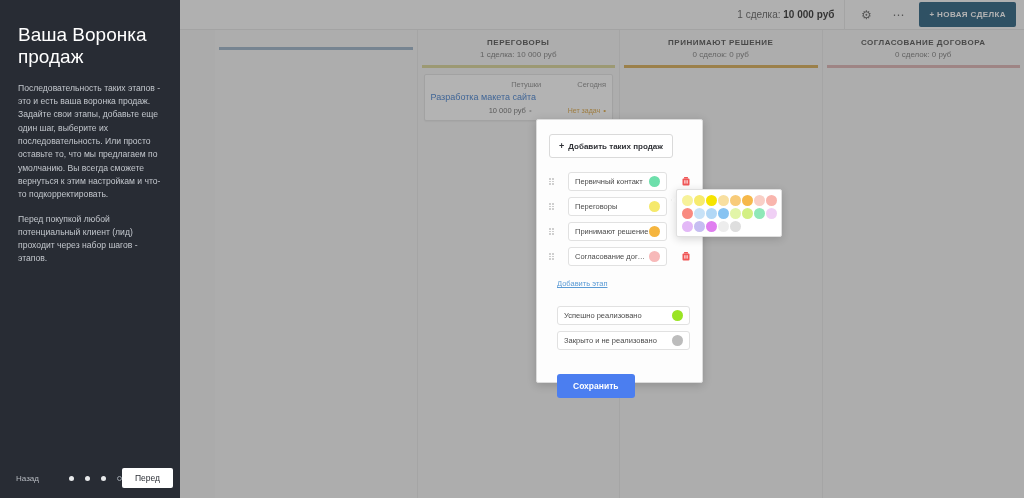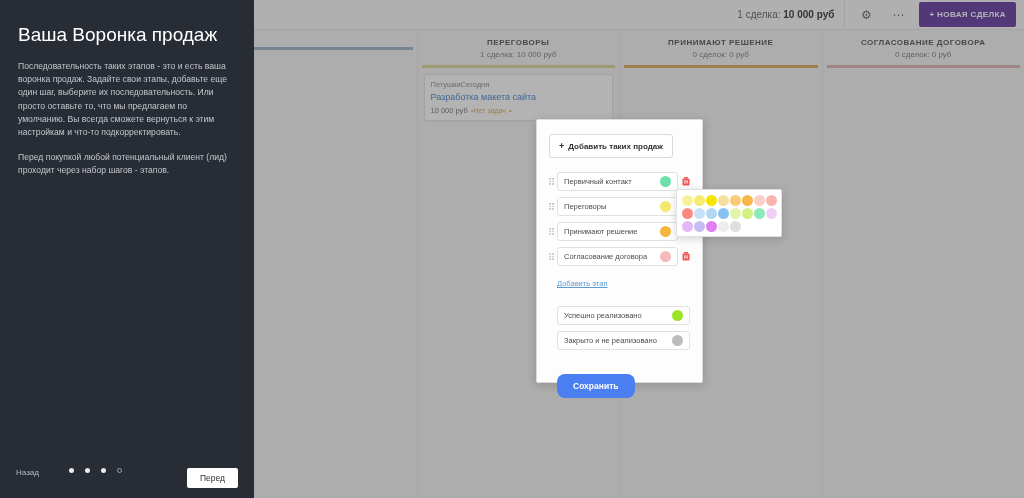--- a/index.html
+++ b/index.html
@@ -24,21 +24,21 @@
   .tb-sum { font-size: 10px; color: #4a4a4a; }
   .tb-sum b { font-weight: 700; color: #111; }
   .tb-div { width: 1px; height: 30px; background: #e4e4e4; }
   .tb-icon {
     width: 22px; height: 22px; display: flex;
     align-items: center; justify-content: center; color: #555;
   }
   .gear-glyph { font-size: 12px; line-height: 1; }
   .dots-glyph { font-size: 12px; letter-spacing: 0px; line-height: 1; }
   #new-deal-btn {
-    background: #4c1d95; color: #fff; border: none;
+    background: #0c4a6e; color: #fff; border: none;
     font-size: 8px; font-weight: 700; letter-spacing: .4px;
     padding: 8px 10px; border-radius: 2px; cursor: pointer;
     font-family: "Liberation Sans", sans-serif;
   }
 
   
   #pipeline {
     position: absolute; left: 215px; top: 30px; right: 0; bottom: 0;
     display: flex; background: #f4f4f4;
   }
@@ -52,49 +52,49 @@
   .pcol-title {
     font-size: 8px; font-weight: 700; color: #3a3a3a; letter-spacing: .5px;
   }
   .pcol-sub { font-size: 8px; color: #6b6b6b; margin-top: 3px; }
   .pcol-bar { height: 3px; margin: 0 4px; }
   .pcol-body { padding: 6px 6px 0; flex: 1; }
   .deal-card {
     background: #fff; border: 1px solid #e0e0e0; border-radius: 2px;
     padding: 5px 6px; box-shadow: 0 1px 1px rgba(0,0,0,.05);
   }
-  .dc-row { display: flex; justify-content: flex-start; align-items: baseline; }
+  .dc-row { display: flex; justify-content: flex-end; align-items: baseline; gap: 36px; }
   .dc-contact { font-size: 7.5px; color: #7b7b7b; }
   .dc-date { font-size: 7.5px; color: #7b7b7b; }
   .dc-title { font-size: 9px; color: #2a6fc9; margin: 3px 0 4px; }
   .dc-price { font-size: 7.5px; color: #5c5c5c; }
   .dc-task { font-size: 7px; color: #d89b2c; }
   .dot-after::after {
     content: "•"; margin-left: 3px; color: #b5b5b5; font-size: 8px;
   }
   .dc-task.dot-after::after { color: #d89b2c; }
 
   
   #scrim { position: absolute; inset: 0; background: rgba(90,90,90,.46); }
 
   
   #onboarding {
-    position: absolute; left: 0; top: 0; width: 254px; height: 498px;
+    position: absolute; left: 0; top: 0; width: 180px; height: 498px;
     background: #282c34; color: #fff; padding: 24px 18px 0 18px;
   }
   #ob-title {
     font-size: 19px; font-weight: 400; line-height: 1.15; color: #fff;
     margin-bottom: 14px;
   }
   .ob-p {
     font-size: 8.6px; line-height: 1.55; color: #c3c7cd; margin-bottom: 11px;
   }
   #ob-footer {
     position: absolute; left: 0; right: 0; bottom: 10px;
-    display: flex; align-items: flex-start; padding: 0 16px;
+    display: flex; align-items: center; padding: 0 16px;
   }
   #back-link { font-size: 8px; color: #b6bac0; cursor: pointer; }
   #ob-dots { display: flex; gap: 11px; margin-left: 30px; align-items: center; }
   .ob-dot { width: 5px; height: 5px; border-radius: 50%; background: #e8eaec; }
   .ob-dot.hollow { background: transparent; border: 1px solid #9aa0a8; width: 5px; height: 5px; }
   #next-btn {
     margin-left: auto; background: #fff; color: #2c2f36; border: none;
     font-size: 8.5px; padding: 5px 13px; border-radius: 2px; cursor: pointer;
     font-family: "Liberation Sans", sans-serif;
   }
@@ -107,21 +107,21 @@
     padding: 14px 12px 12px 12px;
   }
   #add-channel-btn {
     background: #fff; border: 1px solid #dadada; border-radius: 3px;
     font-size: 8px; font-weight: 700; color: #2f3136;
     padding: 6px 9px; cursor: pointer; display: inline-flex; gap: 4px;
     align-items: center; font-family: "Liberation Sans", sans-serif;
   }
   .plus-glyph { font-size: 9px; font-weight: 700; }
   #stage-list { margin-top: 14px; }
-  .stage-row { display: flex; align-items: center; gap: 3px; margin-bottom: 6px; position: relative; }
+  .stage-row { display: flex; align-items: center; gap: 14px; margin-bottom: 6px; position: relative; }
   .drag-handle {
     width: 5px; height: 14px; display: grid; grid-template-columns: 1fr 1fr;
     gap: 1px; align-content: center; cursor: grab; flex: 0 0 auto;
   }
   .drag-handle i { width: 1.5px; height: 1.5px; background: #c6c6c6; border-radius: 50%; display: block; }
   .stage-field {
     flex: 1 1 auto; display: flex; align-items: center;
     background: #fff; border: 1px solid #e1e1e1; border-radius: 3px;
     height: 19px; padding: 0 6px; min-width: 0;
   }
@@ -141,21 +141,21 @@
     cursor: pointer; display: inline-block; margin: 4px 0 0 8px;
   }
   #final-stages { margin-top: 16px; }
   .final-row { margin-left: 8px; margin-bottom: 6px; }
   .final-field {
     display: flex; align-items: center; background: #fff;
     border: 1px solid #e1e1e1; border-radius: 3px; height: 19px; padding: 0 6px;
   }
   #save-btn {
     margin: 18px 0 0 8px; background: #4b7ef0; color: #fff; border: none;
-    border-radius: 8px; font-size: 8.5px; font-weight: 700;
+    border-radius: 3px; font-size: 8.5px; font-weight: 700;
     padding: 7px 16px; cursor: pointer; font-family: "Liberation Sans", sans-serif;
   }
 
   
   #color-picker {
     position: absolute; left: 676px; top: 189px; width: 106px;
     background: #fff; border: 1px solid #e0e0e0; border-radius: 2px;
     box-shadow: 0 2px 8px rgba(0,0,0,.16); padding: 5px 5px 4px 5px;
     display: grid; grid-template-columns: repeat(8, 1fr); gap: 2px 1px;
   }

